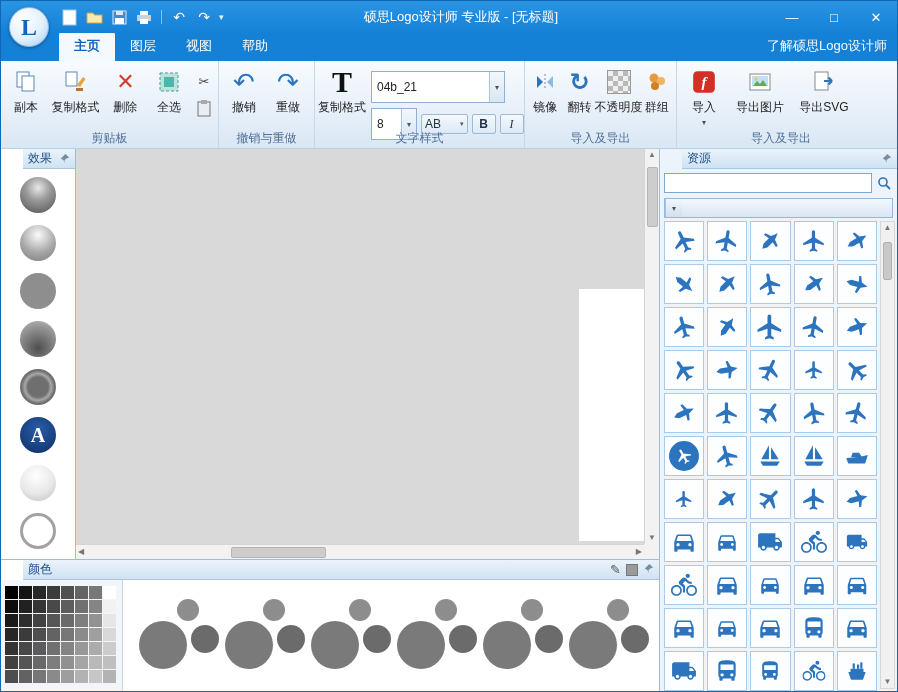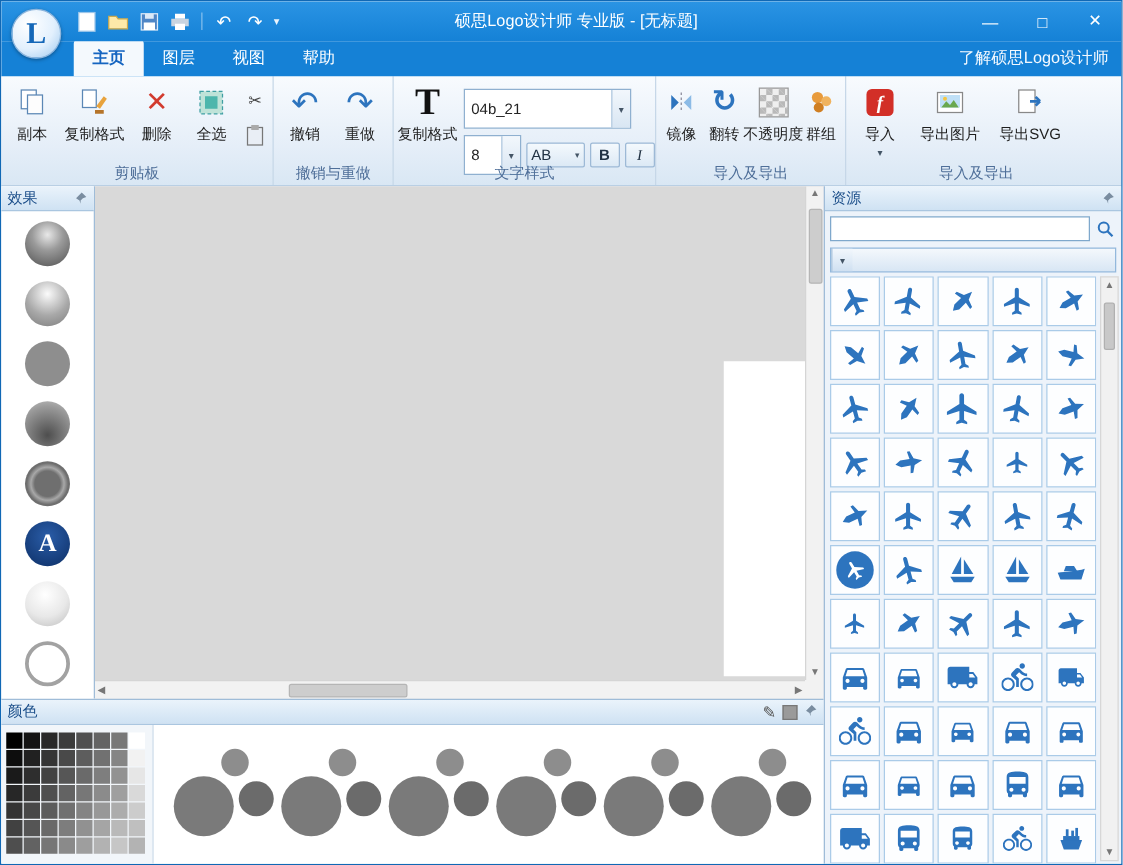--- a/index.html
+++ b/index.html
@@ -60,21 +60,21 @@
   .tbtn.bold { font-weight:bold; } .tbtn.italic { font-style:italic; font-family:"Liberation Serif",serif; }
   .checker { width:24px; height:24px; border:1px solid #999;
              background-image:linear-gradient(45deg,#b9b9b9 25%,transparent 25%,transparent 75%,#b9b9b9 75%),
                               linear-gradient(45deg,#b9b9b9 25%,#efefef 25%,#efefef 75%,#b9b9b9 75%);
              background-size:10px 10px; background-position:0 0,5px 5px; }
   .glyph-flip { color:#2d74be; font-size:24px; font-weight:bold; line-height:1; }
   .dd-under { font-size:8px; color:#456; }
 
   
   .panel-header { height:20px; background:linear-gradient(180deg,#eaf3fb,#cfe2f3); border-bottom:1px solid #aac6e0;
-                  display:flex; align-items:center; gap:4px; padding:0 5px; color:#1c4f8a; font-size:12px; }
+                  display:flex; align-items:center; gap:4px; padding:0 5px; color:#1c4f8a; font-size:12px;margin-left:22px; }
   .pin { margin-left:auto; display:flex; }
 
   .effects-panel { position:absolute; left:0; top:148px; width:75px; bottom:132px; background:#fff; border-right:1px solid #9fbcd8; }
   .effects-list { padding-top:8px; display:flex; flex-direction:column; gap:12px; align-items:center; height:calc(100% - 20px); overflow:hidden; }
   .effect { width:36px; height:36px; border-radius:50%; flex:none; }
   .fx-sphere-dark { background:radial-gradient(circle at 50% 30%,#e8e8e8 0%,#9a9a9a 40%,#4f4f4f 100%); }
   .fx-sphere { background:radial-gradient(circle at 50% 28%,#fbfbfb,#a8a8a8 55%,#7c7c7c); }
   .fx-flat { background:#8e8e8e; }
   .fx-ball-shadow { background:radial-gradient(circle at 50% 75%,#4e4e4e,#9a9a9a 70%,#c2c2c2); }
   .fx-ring-thick { background:radial-gradient(circle,#6f6f6f 40%,#a8a8a8 52%,#6f6f6f 65%); }

